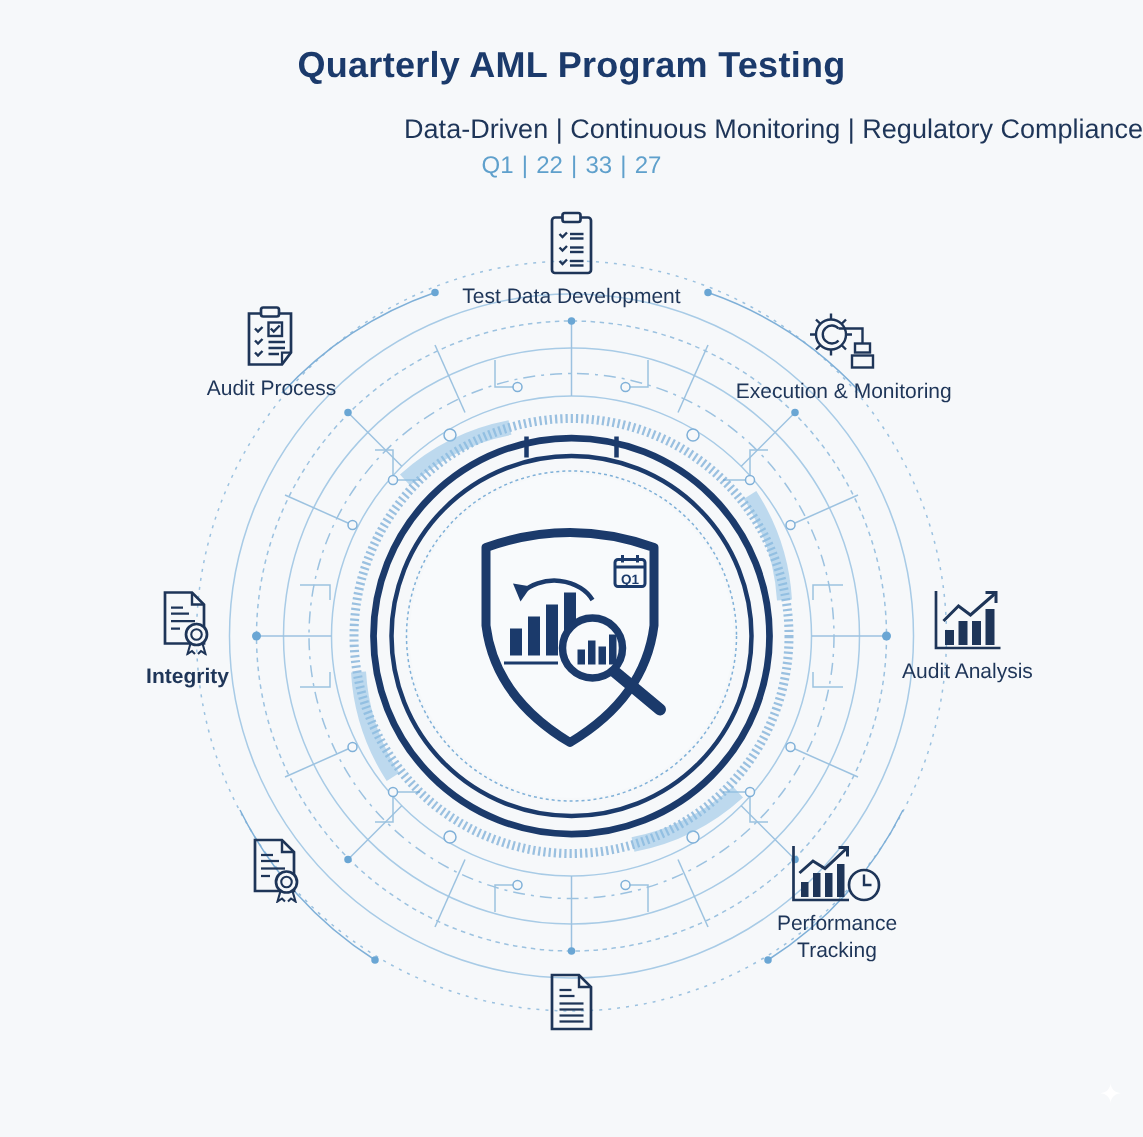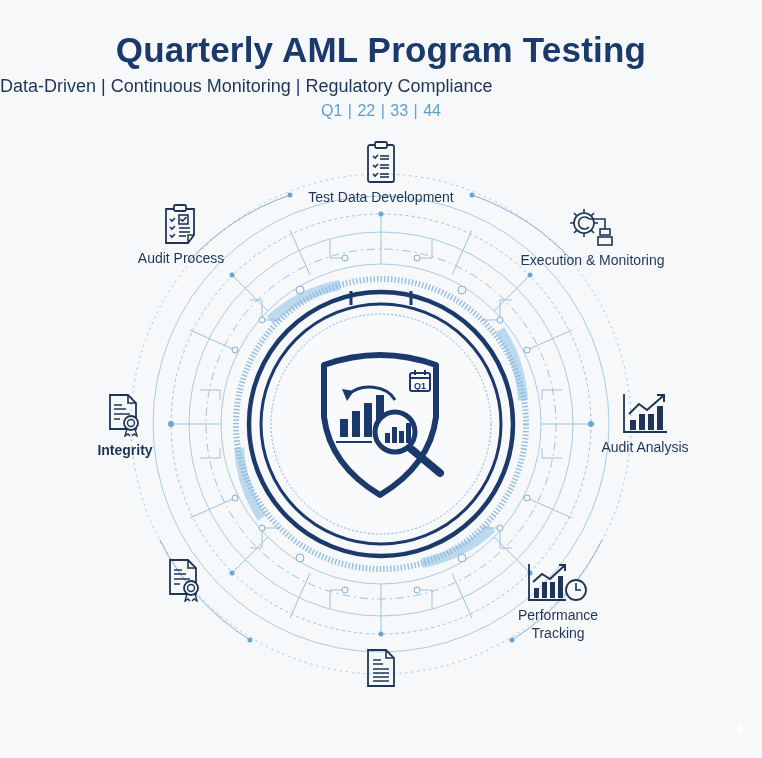--- a/index.html
+++ b/index.html
@@ -4,47 +4,47 @@
   <style>
     html, body { margin: 0; padding: 0; }
     body {
       width: 762px; height: 758px; overflow: hidden;
       background: #f6f8fa;
       font-family: "Liberation Sans", "DejaVu Sans", sans-serif;
       position: relative;
     }
     .title {
       position: absolute; left: 0; width: 762px; top: 30px;
-      text-align: center; font-size: 35px; font-weight: bold;
+      text-align: center; font-size: 24px; font-weight: bold;
       color: #1b3a6b; letter-spacing: 0.2px;
     }
     .subtitle {
       position: absolute; left: 0; width: 762px; top: 76px;
-      text-align: left; font-size: 18px; color: #1e3558;
+      text-align: right; font-size: 18px; color: #1e3558;
     }
     .quarters {
       position: absolute; left: 0; width: 762px; top: 102px;
       text-align: center; font-size: 16px; color: #5fa0cc;
       word-spacing: 1px;
     }
     svg.ring { position: absolute; left: 0; top: 0; }
     .node {
       position: absolute; text-align: center;
       color: #1e3558; font-size: 14px; line-height: 18px;
     }
     .node svg { display: block; margin: 0 auto 4px auto; }
     .node .lbl { white-space: nowrap; }
     .sparkle { position: absolute; right: 14px; bottom: 18px; color: #fff; font-size: 18px; }
   </style>
 </head>
 <body>
 
 <div class="title">Quarterly AML Program Testing</div>
 <div class="subtitle">Data-Driven | Continuous Monitoring | Regulatory Compliance</div>
-<div class="quarters">Q1 | 22 | 33 | 44</div>
+<div class="quarters">Q1 | 22 | 33 | 27</div>
 
 <svg class="ring" width="762" height="758" viewBox="0 0 762 758">
   <g fill="none" stroke="#8bb8dc" stroke-width="1">
 
     <circle cx="381" cy="424" r="250" stroke-dasharray="2 4" stroke="#9cc2e0"></circle>
     <path d="M 188 262 A 250 250 0 0 1 290 195" stroke="#7fb0d8"></path>
     <path d="M 472 195 A 250 250 0 0 1 574 262" stroke="#7fb0d8"></path>
     <path d="M 160 540 A 250 250 0 0 0 250 640" stroke="#7fb0d8"></path>
     <path d="M 512 640 A 250 250 0 0 0 602 540" stroke="#7fb0d8"></path>
     <circle cx="381" cy="424" r="228" stroke="#a8cbe6"></circle>
@@ -178,21 +178,21 @@
         <line x1="14" y1="25" x2="23" y2="25"></line>
         <line x1="14" y1="28" x2="23" y2="28"></line>
       <path d="M 7 34 l 2 2 l 3 -3"></path>
         <line x1="14" y1="34" x2="23" y2="34"></line>
         <line x1="14" y1="37" x2="23" y2="37"></line>
     </g>
   </svg>
   <div class="lbl">Test Data Development</div>
 </div>
 
-<div class="node" style="left:510px; top:205px; width:165px;">
+<div class="node" style="left:480px; top:205px; width:165px;">
   <svg width="50" height="42" viewBox="0 0 50 42">
     <g fill="none" stroke="#1e3558" stroke-width="1.6">
       <circle cx="16" cy="18" r="10"></circle>
       <path d="M 16 4 v 4 M 16 28 v 4 M 2 18 h 4 M 26 18 h 4 M 6 8 l 3 3 M 23 25 l 3 3 M 6 28 l 3 -3 M 23 11 l 3 -3"></path>
       <path d="M 21 14 A 6 6 0 1 0 21 22"></path>
       <path d="M 21 14 h 16 v 10"></path>
       <rect x="32" y="24" width="10" height="6"></rect>
       <rect x="30" y="32" width="14" height="8"></rect>
     </g>
   </svg>

